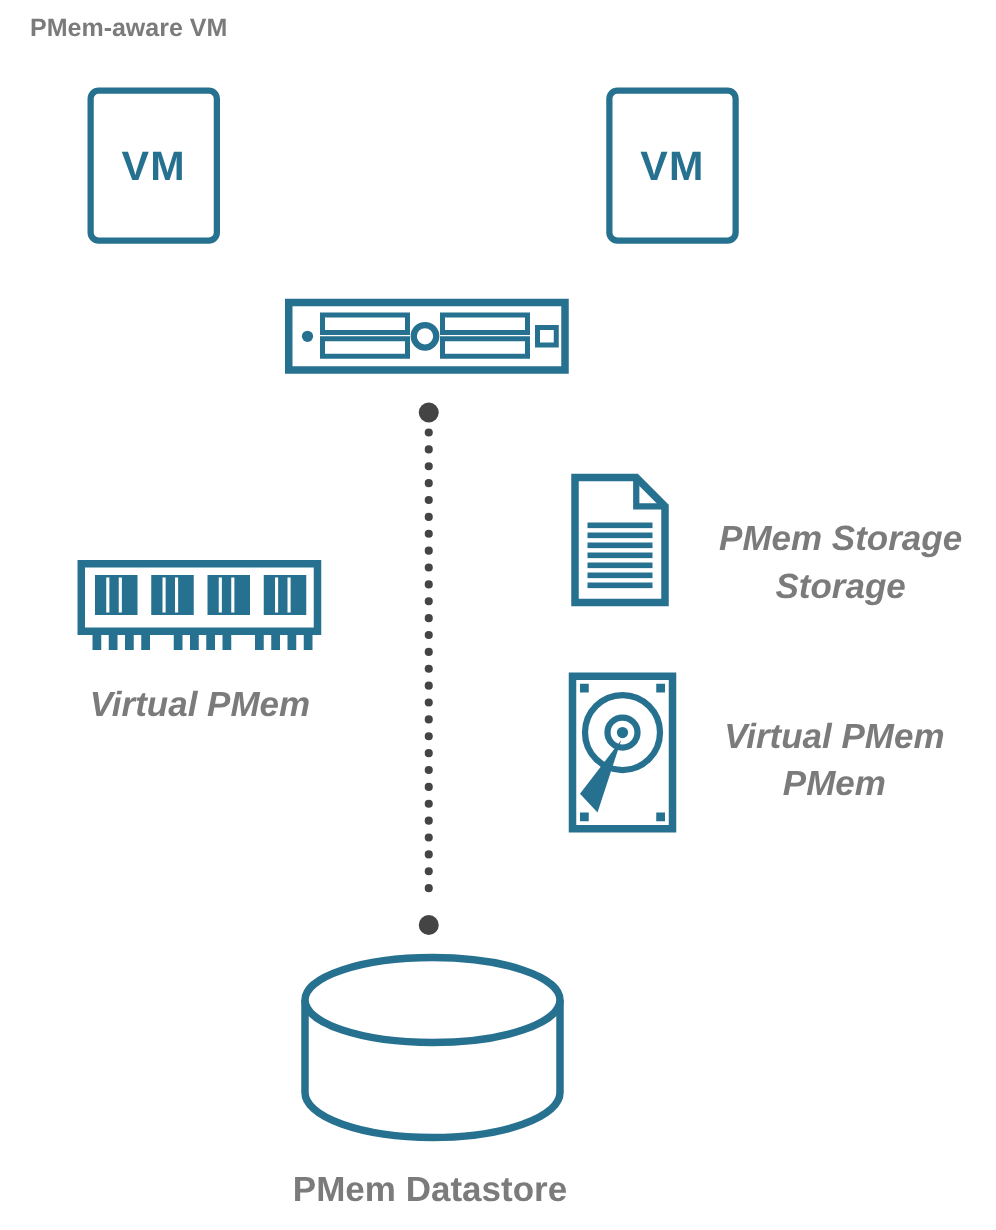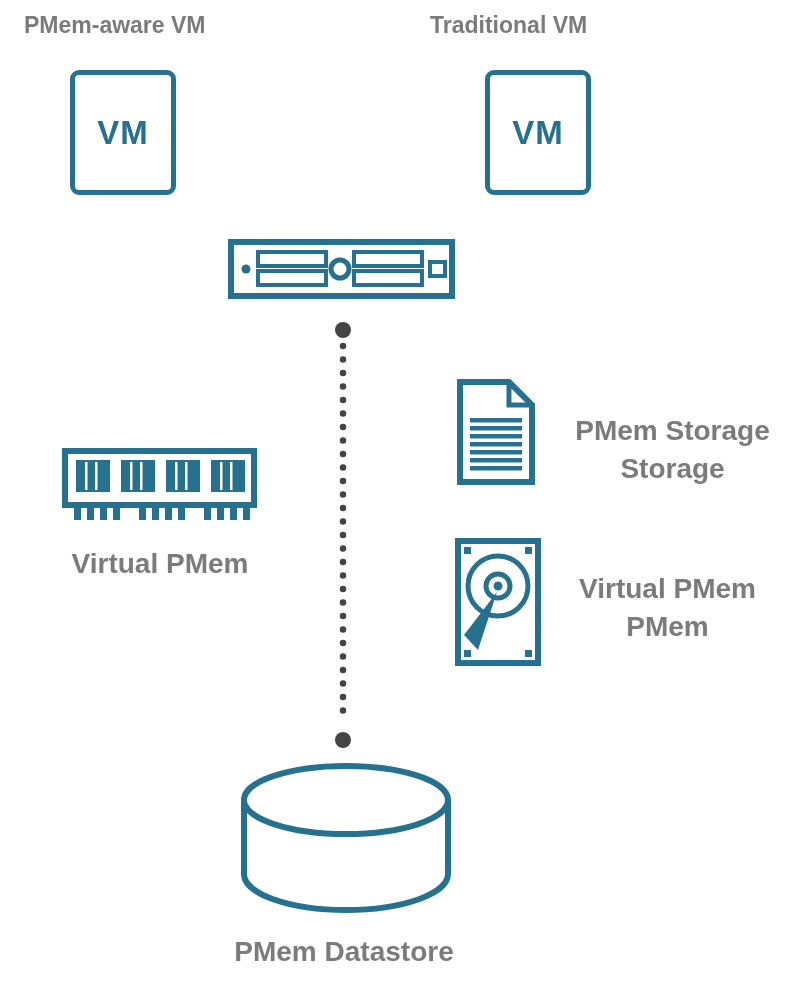--- a/index.html
+++ b/index.html
@@ -7,21 +7,21 @@
   body { font-family: "Liberation Sans", sans-serif; }
   .canvas {
     position: relative;
     width: 797px;
     height: 984px;
     background: #ffffff;
     overflow: hidden;
   }
   .abs { position: absolute; }
   .title {
-    font-size: 23px;
+    font-size: 20px;
     font-weight: bold;
     color: #7b7b7b;
     white-space: nowrap;
   }
   .vm-box {
     width: 106px;
     height: 125px;
     border: 5px solid #26718f;
     border-radius: 9px;
     background: #ffffff;
@@ -34,30 +34,29 @@
     font-weight: bold;
     color: #26718f;
     letter-spacing: 1px;
   }
   .node-label {
     font-size: 28px;
     font-weight: bold;
     color: #7b7b7b;
     text-align: center;
   }
-  .label-line { display: block; }
+  .label-line { display: block; font-style: italic; }
   .icon-wrap svg { display: block; overflow: visible; }
 </style>
 </head>
 <body>
 
 <div class="canvas">
 
   <div class="abs title" style="left:24px; top:12px;">PMem-aware VM</div>
-  <div class="abs title" style="left:430px; top:12px;">Traditional VM</div>
 
   <div class="abs vm-box" style="left:70px; top:70px;">
     <span class="vm-text">VM</span>
   </div>
   <div class="abs vm-box" style="left:485px; top:70px;">
     <span class="vm-text">VM</span>
   </div>
 
   <div class="abs icon-wrap" style="left:228px; top:239px; width:227px; height:60px;">
     <svg width="227" height="60" viewBox="0 0 227 60" xmlns="http://www.w3.org/2000/svg">

